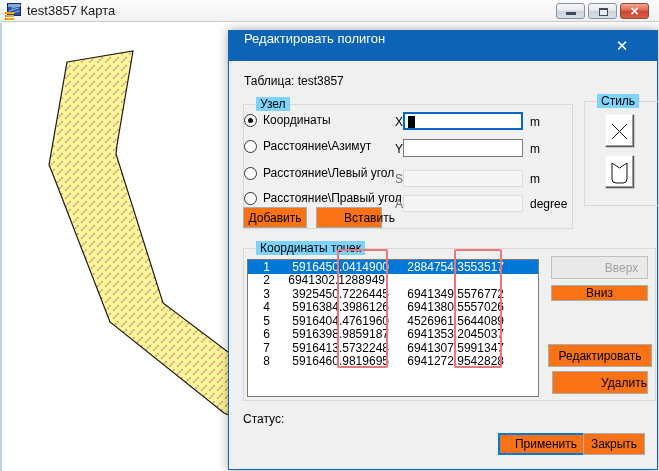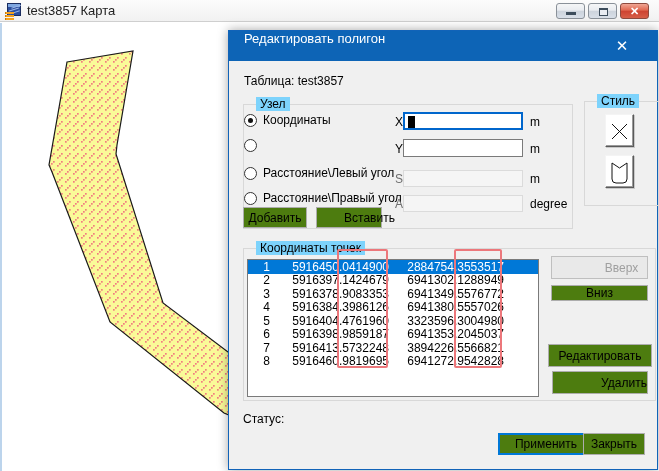--- a/index.html
+++ b/index.html
@@ -44,21 +44,21 @@
     text-align:center; line-height:30px; cursor:default; }
 
   .lbl { position:absolute; white-space:nowrap; }
   .groupbox { position:absolute; border:1px solid #d8d8d8; }
   .groupbox > .legend { position:absolute; top:-8px; left:12px; background:#7dd3fc; padding:0 4px; }
 
   .radio { position:absolute; display:flex; align-items:center; gap:6px; }
   .radio .rb { width:13px; height:13px; border:1px solid #333; border-radius:50%; background:#fff; position:relative; flex:0 0 auto; }
   .radio.sel .rb:after { content:""; position:absolute; left:3px; top:3px; width:5px; height:5px; border-radius:50%; background:#111; }
 
-  .btn { position:absolute; background:#4d7c0f; border:1px solid #adadad; font-size:12px;
+  .btn { position:absolute; background:#f97316; border:1px solid #adadad; font-size:12px;
     display:flex; align-items:center; justify-content:center; cursor:default; font-family:inherit; }
   .btn.disabled { color:#9f9f9f; border-color:#bfbfbf; background:#e9e9e9;padding-left:44px; }
   .btn.default { border:2px solid #0078d7; }
 
   .field { position:absolute; background:#fff; border:1px solid #7a7a7a; height:18px; }
   .field.focused { border:2px solid #0066cc; }
   .field.disabled { background:#f5f5f5; border:1px solid #dbdbdb; height:17px; }
   .caret { position:absolute; left:3px; top:2px; width:7px; height:12px; background:#000; }
 
   .style-btn { position:absolute; width:29px; height:33px; background:#fff;
@@ -128,20 +128,21 @@
 
     <div class="groupbox" style="left:14px; top:73px; width:330px; height:125px;">
       <span class="legend">Узел</span>
     </div>
     <div class="radio sel" style="left:15px; top:82px;">
       <span class="rb"></span>
       <span>Координаты</span>
     </div>
     <div class="radio" style="left:15px; top:108px;">
       <span class="rb"></span>
+      <span>Расстояние\Азимут</span>
     </div>
     <div class="radio" style="left:15px; top:135px;">
       <span class="rb"></span>
       <span>Расстояние\Левый угол</span>
     </div>
     <div class="radio" style="left:15px; top:160px;">
       <span class="rb"></span>
       <span>Расстояние\Правый угол</span>
     </div>
     <button class="btn" style="left:14px; top:176px; width:64px; height:21px;">Добавить</button>
@@ -183,47 +184,46 @@
       <span class="legend">Координаты точек</span>
     </div>
     <div class="listbox">
       <div class="lrow selected">
           <span class="c1">1</span>
           <span class="c2">5916450.0414900</span>
           <span class="c3">2884754.3553517</span>
         </div>
       <div class="lrow">
           <span class="c1">2</span>
-          <span class="c2">5916397.1424679</span>
           <span class="c3">6941302.1288949</span>
         </div>
       <div class="lrow">
           <span class="c1">3</span>
-          <span class="c2">5916378.9083353</span>
+          <span class="c2">3925450.7226445</span>
           <span class="c3">6941349.5576772</span>
         </div>
       <div class="lrow">
           <span class="c1">4</span>
           <span class="c2">5916384.3986126</span>
           <span class="c3">6941380.5557026</span>
         </div>
       <div class="lrow">
           <span class="c1">5</span>
           <span class="c2">5916404.4761960</span>
-          <span class="c3">3323596.3004980</span>
+          <span class="c3">4526961.5644089</span>
         </div>
       <div class="lrow">
           <span class="c1">6</span>
           <span class="c2">5916398.9859187</span>
           <span class="c3">6941353.2045037</span>
         </div>
       <div class="lrow">
           <span class="c1">7</span>
           <span class="c2">5916413.5732248</span>
-          <span class="c3">3894226.5566821</span>
+          <span class="c3">6941307.5991347</span>
         </div>
       <div class="lrow">
           <span class="c1">8</span>
           <span class="c2">5916460.9819695</span>
           <span class="c3">6941272.9542828</span>
         </div>
     </div>
     <button class="btn disabled" style="left:322px; top:225px; width:97px; height:23px;">Вверх</button>
     <button class="btn" style="left:322px; top:254px; width:97px; height:16px;">Вниз</button>
     <button class="btn" style="left:319px; top:313px; width:104px; height:23px;">Редактировать</button>

